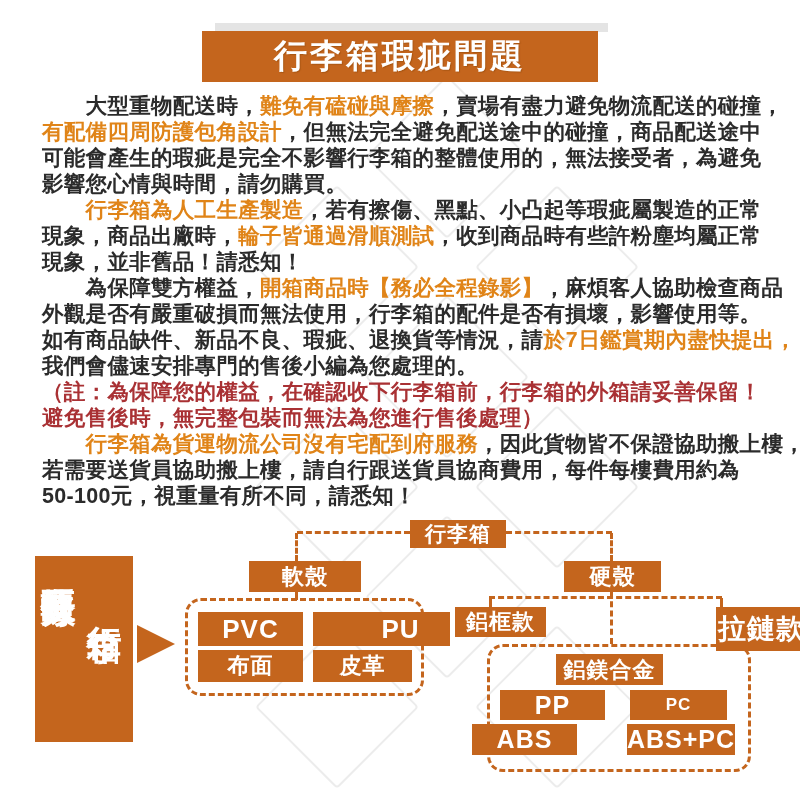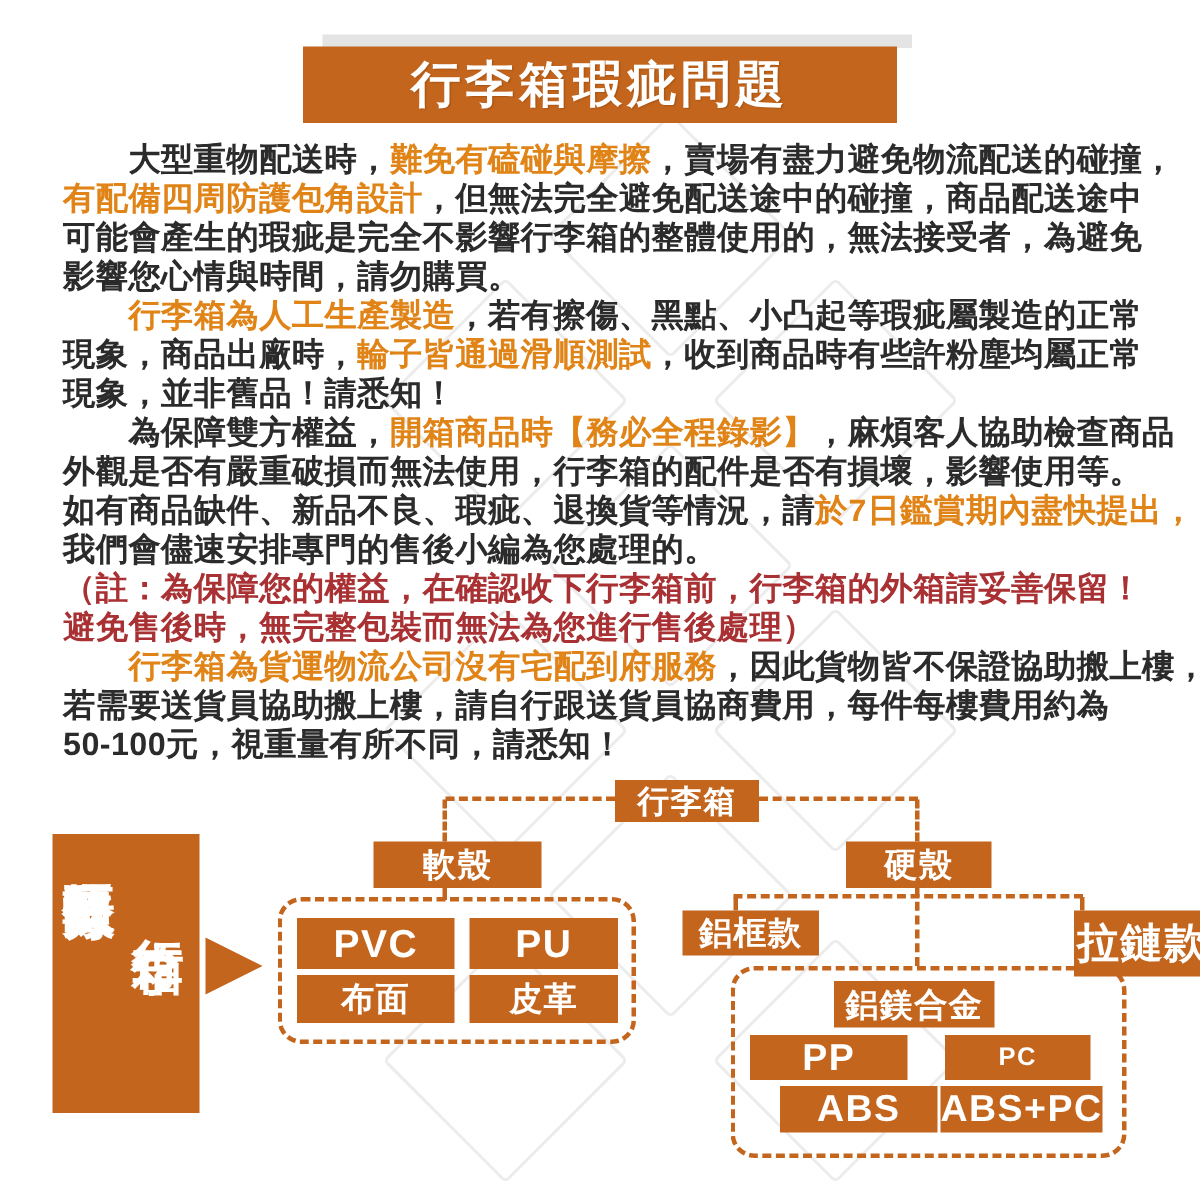--- a/index.html
+++ b/index.html
@@ -30,29 +30,29 @@
   
   .diagram{position:absolute;inset:0;z-index:2;}
   .obox{
     position:absolute;background:var(--accent);color:#fff;font-weight:bold;
     display:flex;align-items:center;justify-content:center;letter-spacing:1px;
   }
   .root{left:410px;top:520px;width:96px;height:28px;font-size:21px;}
   .soft{left:249px;top:561px;width:112px;height:31px;font-size:22px;}
   .hard{left:564px;top:561px;width:97px;height:31px;font-size:22px;}
   .pvc{left:198px;top:612px;width:105px;height:34px;font-size:26px;}
-  .pu{left:313px;top:612px;width:99px;height:34px;font-size:26px;}
+  .pu{left:313px;top:612px;width:99px;height:34px;font-size:26px;padding-left:38px;}
   .cloth{left:198px;top:650px;width:105px;height:32px;font-size:22px;}
   .leather{left:313px;top:650px;width:99px;height:32px;font-size:22px;}
   .alframe{left:455px;top:607px;width:91px;height:30px;font-size:22px;}
   .zipper{left:716px;top:607px;width:91px;height:44px;font-size:28px;}
   .alloy{left:556px;top:654px;width:107px;height:31px;font-size:22px;}
   .pp{left:500px;top:690px;width:105px;height:30px;font-size:25px;}
   .pc{left:630px;top:690px;width:97px;height:30px;font-size:17px;}
-  .abs{left:520px;top:724px;width:105px;height:31px;font-size:25px;}
+  .abs{left:472px;top:724px;width:105px;height:31px;font-size:25px;}
   .abspc{left:627px;top:724px;width:108px;height:31px;font-size:25px;}
   .dashbox{position:absolute;border:3px dashed var(--accent);border-radius:16px;background:transparent;}
   .softbox{left:185px;top:598px;width:233px;height:92px;}
   .hardbox{left:487px;top:644px;width:258px;height:122px;}
   .dash{position:absolute;}
   .dash.h{border-top:3px dashed var(--accent);height:0;}
   .dash.v{border-left:3px dashed var(--accent);width:0;}
   .c1{left:297px;top:531px;width:113px;}
   .c2{left:506px;top:531px;width:106px;}
   .c3{left:295px;top:533px;height:28px;}

